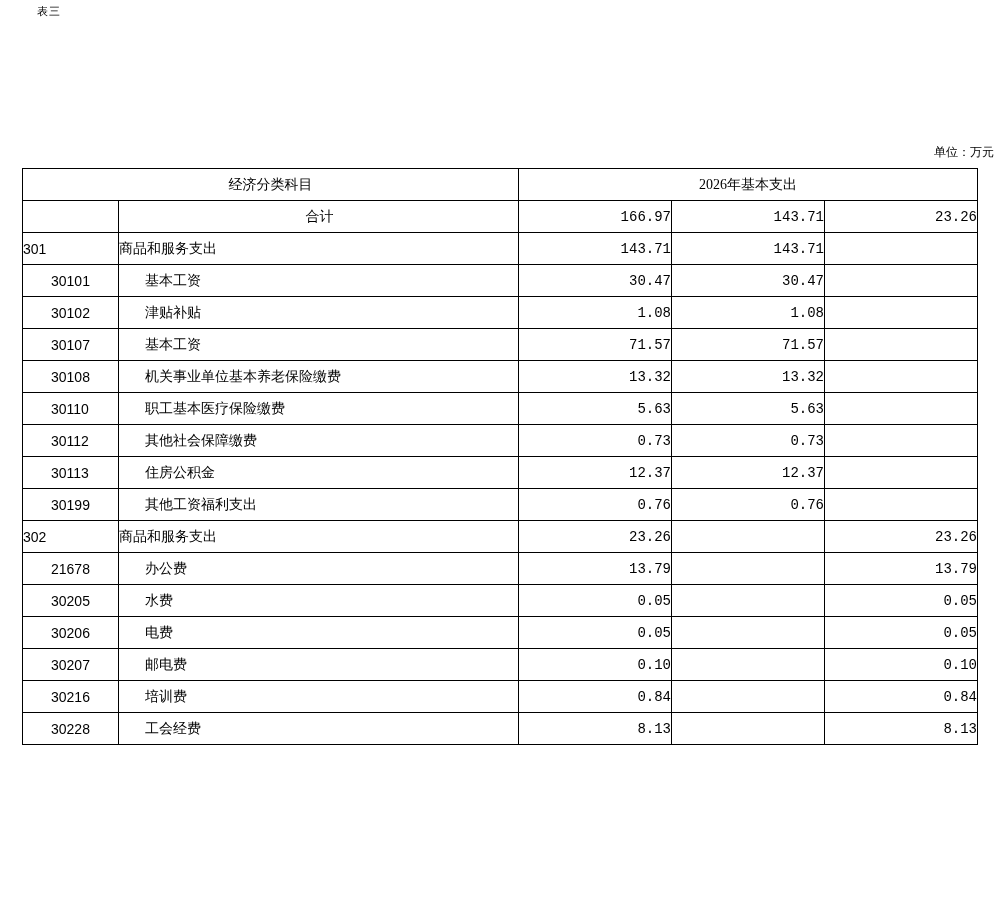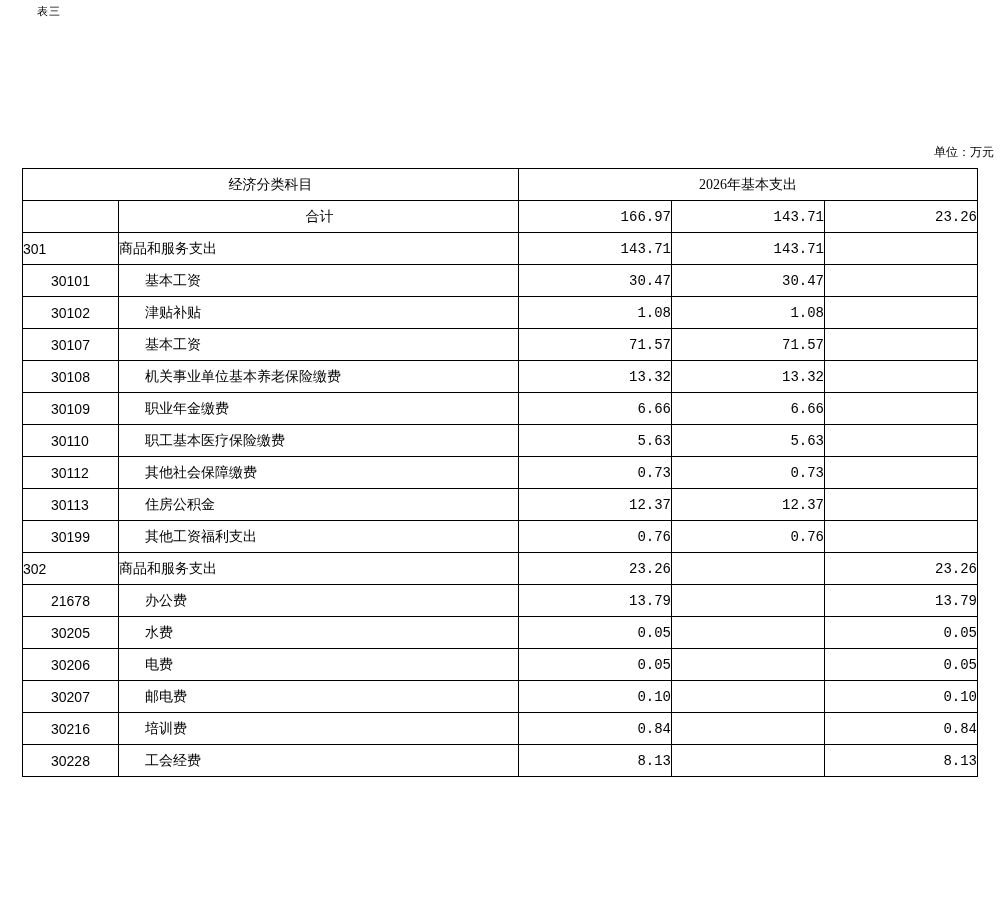--- a/index.html
+++ b/index.html
@@ -170,27 +170,20 @@
           <td class="cell-num"></td>
         </tr>
         <tr>
           <td class="cell-code indent-1">30108</td>
           <td class="cell-name indent-1">机关事业单位基本养老保险缴费</td>
           <td class="cell-num">13.32</td>
           <td class="cell-num">13.32</td>
           <td class="cell-num"></td>
         </tr>
         <tr>
-          <td class="cell-code indent-1">30109</td>
-          <td class="cell-name indent-1">职业年金缴费</td>
-          <td class="cell-num">6.66</td>
-          <td class="cell-num">6.66</td>
-          <td class="cell-num"></td>
-        </tr>
-        <tr>
           <td class="cell-code indent-1">30110</td>
           <td class="cell-name indent-1">职工基本医疗保险缴费</td>
           <td class="cell-num">5.63</td>
           <td class="cell-num">5.63</td>
           <td class="cell-num"></td>
         </tr>
         <tr>
           <td class="cell-code indent-1">30112</td>
           <td class="cell-name indent-1">其他社会保障缴费</td>
           <td class="cell-num">0.73</td>

